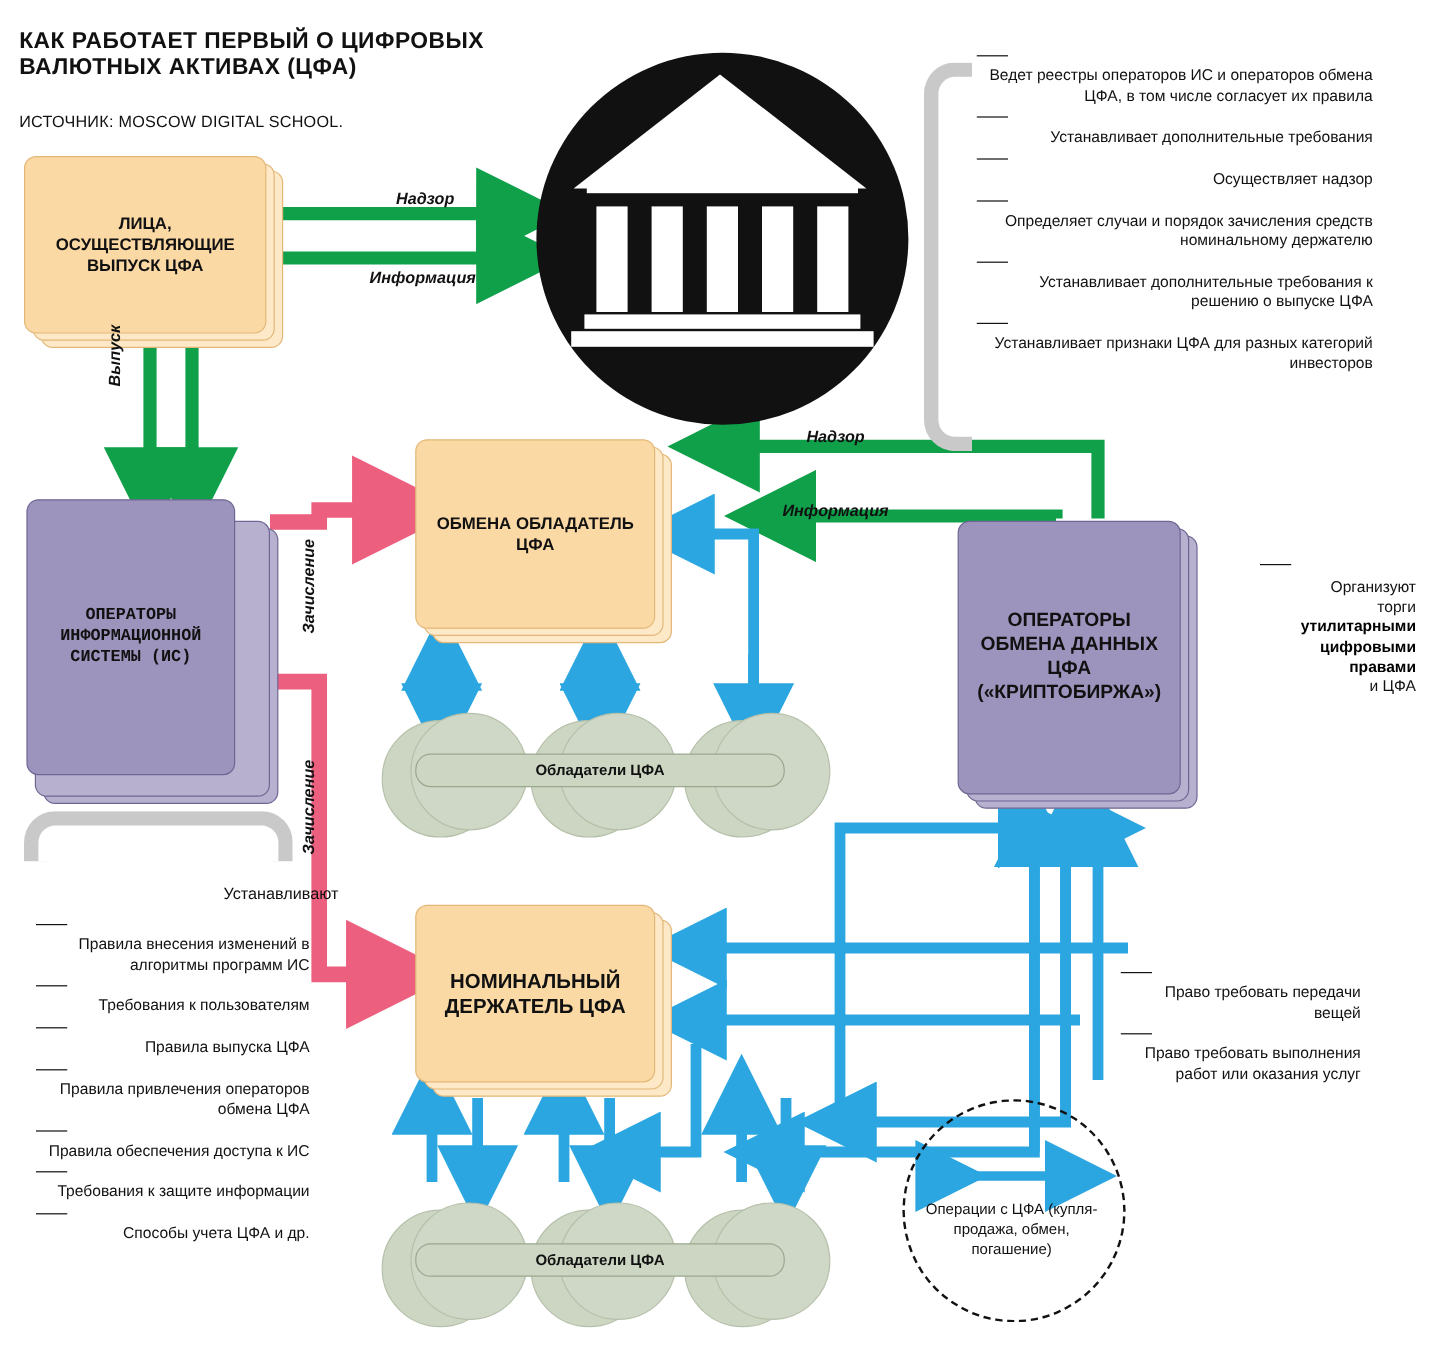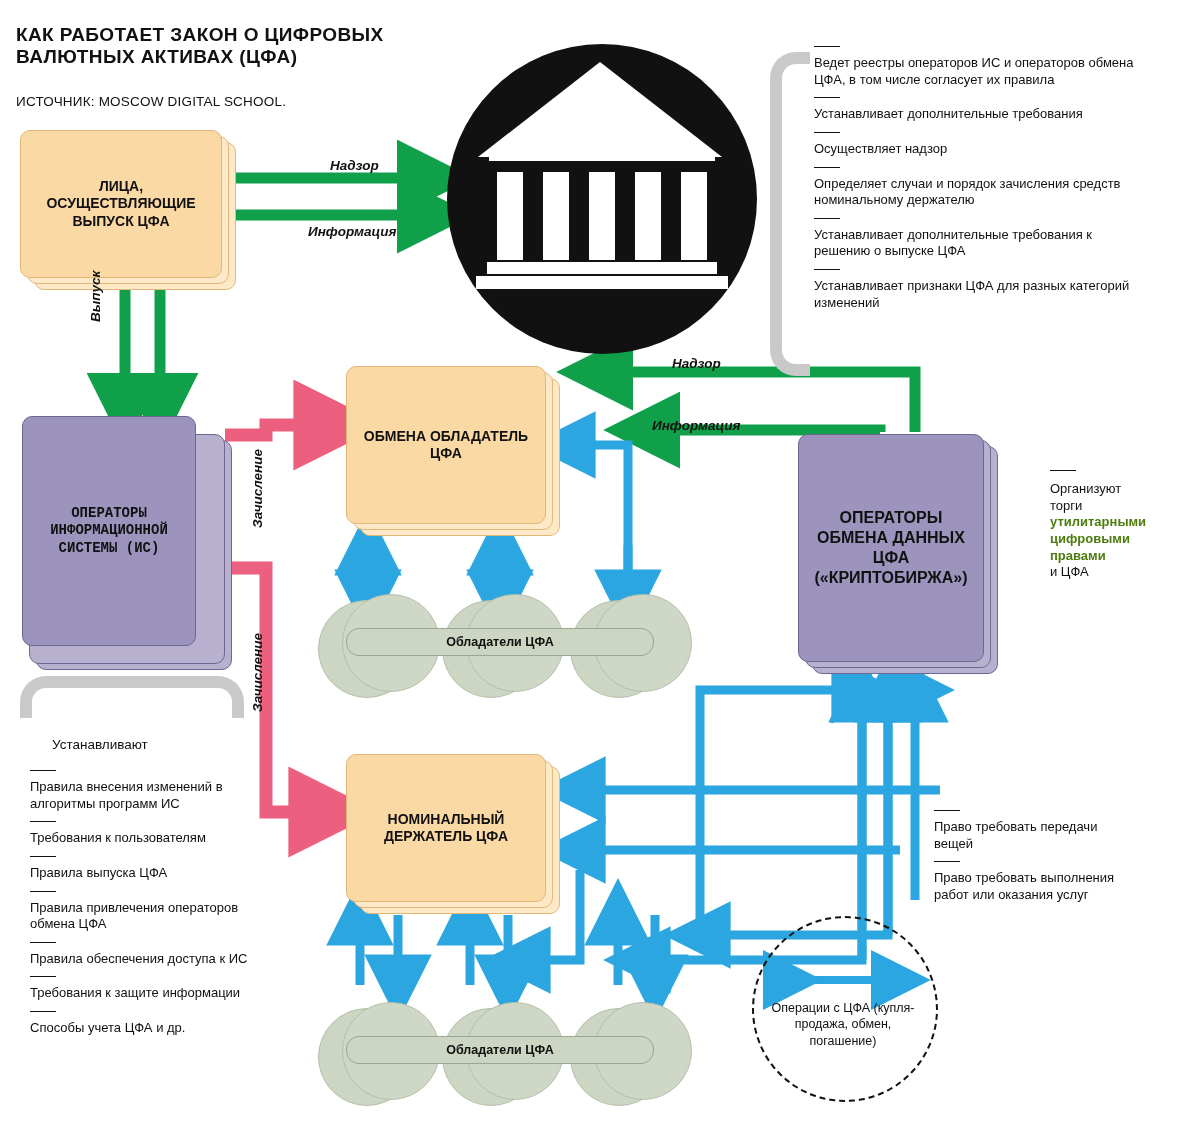--- a/index.html
+++ b/index.html
@@ -36,41 +36,41 @@
   .flow-label{position:absolute;font-weight:bold;font-style:italic;font-size:13.5px;color:#111;}
   .flow-label.vert{transform-origin:left top;}
 
   
   .coins{position:absolute;}
   .coin{position:absolute;width:96px;height:96px;border-radius:50%;background:#ccd6c2;border:1px solid #b5c0aa;}
   .coin.b{background:#cfd8c6;}
   .pillbar{position:absolute;height:26px;border-radius:13px;background:#ccd6c2;border:1px solid #9aa88e;display:flex;align-items:center;justify-content:center;font-size:12.5px;font-weight:bold;color:#111;z-index:5;}
 
   
-  .bl{position:absolute;font-size:13px;line-height:1.28;color:#111;}
+  .bl{position:absolute;font-size:13px;line-height:1.28;color:#111;text-align:right;}
   .bl .row{position:relative;padding-top:9px;margin-bottom:9px;}
   .bl .row:before{content:"";position:absolute;left:0;top:0;width:26px;height:1px;background:#111;}
   .bl.left .row:before{width:26px;}
 
   .brace{position:absolute;border:12px solid #c9c9c9;border-right:none;border-radius:26px 0 0 26px;}
   .brace.top{border:12px solid #c9c9c9;border-bottom:none;border-radius:26px 26px 0 0;}
 
-  .magenta{color:#4d7c0f;font-weight:bold;}
+  .magenta{color:#000000;font-weight:bold;}
   .udp-title{position:absolute;color:#e6007e;font-weight:bold;font-size:14.5px;line-height:1.25;}
 
   
   #ops-circle{position:absolute;left:752px;top:916px;width:182px;height:182px;border:2px dashed #111;border-radius:50%;}
   #ops-text{position:absolute;left:764px;top:1000px;width:158px;text-align:center;font-size:12.5px;line-height:1.3;color:#111;}
 </style>
 </head>
 <body>
 
 <div class="stage">
 
-  <div id="title">КАК РАБОТАЕТ ЗАКОН О ЦИФРОВЫХ ВАЛЮТНЫХ АКТИВАХ (ЦФА)</div>
+  <div id="title">КАК РАБОТАЕТ ПЕРВЫЙ О ЦИФРОВЫХ ВАЛЮТНЫХ АКТИВАХ (ЦФА)</div>
   <div id="source">ИСТОЧНИК: MOSCOW DIGITAL SCHOOL.</div>
 
   <svg class="flow" viewBox="0 0 1200 1134">
     <defs>
       <marker id="ag" markerWidth="7" markerHeight="7" refX="3.2" refY="3.5" orient="auto">
         <path d="M0,0 L7,3.5 L0,7 z" fill="#11a04a"></path>
       </marker>
       <marker id="ap" markerWidth="7" markerHeight="7" refX="3.2" refY="3.5" orient="auto">
         <path d="M0,0 L7,3.5 L0,7 z" fill="#ec5f7e"></path>
       </marker>
@@ -170,21 +170,21 @@
   </div>
 
   <div class="shadow orange-sh" style="left:360px;top:378px;width:200px;height:158px;"></div>
   <div class="shadow orange-sh" style="left:353px;top:372px;width:200px;height:158px;"></div>
   <div class="card orange" style="left:346px;top:366px;width:200px;height:158px;font-size:14px;">
     <span class="lbl">ОБМЕНА ОБЛАДАТЕЛЬ ЦФА</span>
   </div>
 
   <div class="shadow orange-sh" style="left:360px;top:766px;width:200px;height:148px;"></div>
   <div class="shadow orange-sh" style="left:353px;top:760px;width:200px;height:148px;"></div>
-  <div class="card orange" style="left:346px;top:754px;width:200px;height:148px;font-size:14px;">
+  <div class="card orange" style="left:346px;top:754px;width:200px;height:148px;font-size:17px;">
     <span class="lbl">НОМИНАЛЬНЫЙ ДЕРЖАТЕЛЬ ЦФА</span>
   </div>
 
   <div class="shadow purple-sh" style="left:812px;top:446px;width:186px;height:228px;"></div>
   <div class="shadow purple-sh" style="left:805px;top:440px;width:186px;height:228px;"></div>
   <div class="card purple" style="left:798px;top:434px;width:186px;height:228px;font-size:16px;">
     <span class="lbl">ОПЕРАТОРЫ ОБМЕНА ДАННЫХ ЦФА («КРИПТОБИРЖА»)</span>
   </div>
 
   <div class="coins" style="left:318px;top:594px;width:370px;height:96px;">
@@ -219,21 +219,21 @@
   <div class="flow-label" style="left:672px;top:356px;">Надзор</div>
   <div class="flow-label" style="left:652px;top:418px;">Информация</div>
 
   <div class="brace" style="left:770px;top:52px;width:28px;height:300px;"></div>
   <div class="bl" style="left:814px;top:46px;width:330px;">
     <div class="row"><span>Ведет реестры операторов ИС и операторов обмена ЦФА, в том числе согласует их правила</span></div>
     <div class="row"><span>Устанавливает дополнительные требования</span></div>
     <div class="row"><span>Осуществляет надзор</span></div>
     <div class="row"><span>Определяет случаи и порядок зачисления средств номинальному держателю</span></div>
     <div class="row"><span>Устанавливает дополнительные требования к решению о выпуске ЦФА</span></div>
-    <div class="row"><span>Устанавливает признаки ЦФА для разных категорий изменений</span></div>
+    <div class="row"><span>Устанавливает признаки ЦФА для разных категорий инвесторов</span></div>
   </div>
 
   <div class="brace top" style="left:20px;top:676px;width:200px;height:30px;"></div>
   <div class="bl" style="left:52px;top:736px;width:230px;">
     <div style="font-size:13.5px;margin-bottom:8px;">Устанавливают</div>
   </div>
   <div class="bl left" style="left:30px;top:770px;width:228px;">
     <div class="row"><span>Правила внесения изменений в алгоритмы программ ИС</span></div>
     <div class="row"><span>Требования к пользователям</span></div>
     <div class="row"><span>Правила выпуска ЦФА</span></div>

